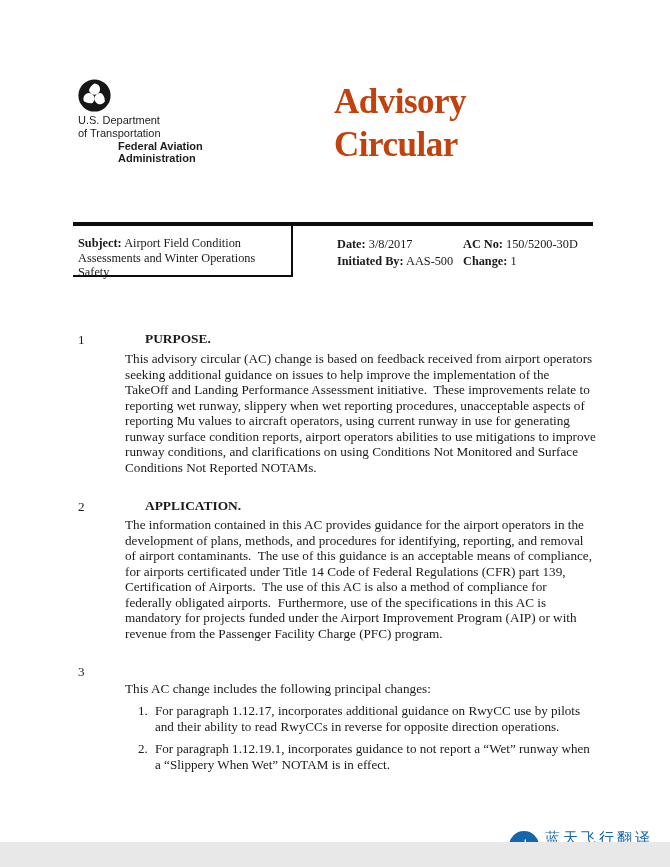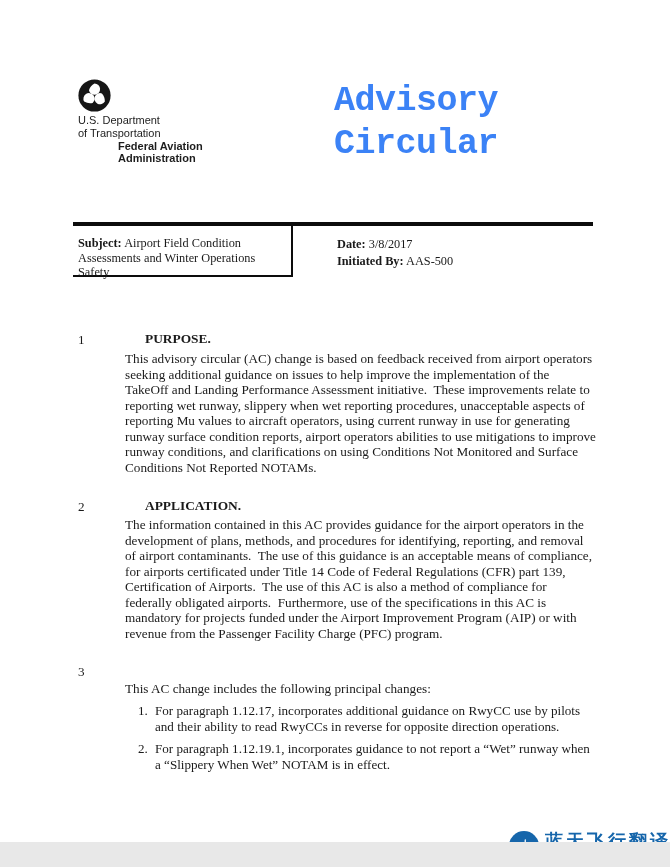--- a/index.html
+++ b/index.html
@@ -15,23 +15,23 @@
   
   .dot-logo{position:absolute;left:78px;top:79px;width:33px;height:33px;}
   .agency-block{
     position:absolute;left:78px;top:114px;width:180px;
     font-family:"Liberation Sans", sans-serif;
     font-size:11px;line-height:12.8px;color:#1d1d1d;
   }
   .agency-block .bold{font-weight:bold;padding-left:40px;}
   .ac-title{
     position:absolute;left:334px;top:80px;width:300px;
-    font-family:Liberation Mono, monospace;
+    font-family:Liberation Serif, serif;
     font-weight:bold;font-size:35px;line-height:43px;
-    letter-spacing:-0.5px;color:#3b82f6;
+    letter-spacing:-0.5px;color:#c2410c;
   }
   
   .rule-top{position:absolute;left:73px;top:222px;width:520px;height:4px;background:#0c0c0c;}
   .subject-underline{position:absolute;left:73px;top:275px;width:219px;height:2px;background:#0c0c0c;}
   .subject-vline{position:absolute;left:291px;top:226px;width:2px;height:51px;background:#0c0c0c;}
   .info{font-size:12.3px;line-height:14.6px;}
   .info b{font-weight:bold;}
   .cell-subject{position:absolute;left:78px;top:236px;width:210px;}
   .cell-date{position:absolute;left:337px;top:236px;width:118px;line-height:16.8px;}
   .cell-acno{position:absolute;left:463px;top:236px;width:132px;line-height:16.8px;}
@@ -48,21 +48,21 @@
     display:flex;font-size:13.1px;line-height:15.5px;
   }
   .list-item .marker{flex:0 0 17px;}
   .list-item .li-text{flex:1;white-space:pre-wrap;}
   
   .wm{position:absolute;left:509px;top:829px;width:158px;height:34px;}
   .wm-badge{position:absolute;left:0;top:2px;width:30px;height:30px;}
   .wm-cjk{
     position:absolute;left:36px;top:0px;width:124px;
     font-family:"DejaVu Sans", sans-serif;
-    font-weight:bold;font-size:18px;letter-spacing:3px;
+    font-weight:normal;font-size:15px;letter-spacing:3px;
     white-space:nowrap;
   }
   .wm-url{
     position:absolute;left:36px;top:19px;width:124px;
     font-family:"Liberation Sans", sans-serif;
     font-weight:bold;font-size:11.5px;letter-spacing:1.6px;
     white-space:nowrap;
   }
 </style>
 </head>
@@ -95,20 +95,24 @@
   <div class="subject-vline"></div>
   <div class="subject-underline"></div>
 
   <div class="info cell-subject"><b>Subject:</b> <span>Airport Field Condition Assessments and Winter Operations Safety</span></div>
 
   <div class="info cell-date">
     <div><b>Date:</b> <span>3/8/2017</span></div>
     <div><b>Initiated By:</b> <span>AAS-500</span></div>
   </div>
 
+  <div class="info cell-acno">
+    <div><b>AC No:</b> <span>150/5200-30D</span></div>
+    <div><b>Change:</b> <span>1</span></div>
+  </div>
 
   <div class="sec-num" style="top:332px">1</div>
   <div class="sec-head" style="top:331px">PURPOSE.</div>
   <div class="sec-body" style="top:351px">This advisory circular (AC) change is based on feedback received from airport operators seeking additional guidance on issues to help improve the implementation of the TakeOff and Landing Performance Assessment initiative.  These improvements relate to reporting wet runway, slippery when wet reporting procedures, unacceptable aspects of reporting Mu values to aircraft operators, using current runway in use for generating runway surface condition reports, airport operators abilities to use mitigations to improve runway conditions, and clarifications on using Conditions Not Monitored and Surface Conditions Not Reported NOTAMs.</div>
 
   <div class="sec-num" style="top:499px">2</div>
   <div class="sec-head" style="top:498px">APPLICATION.</div>
   <div class="sec-body" style="top:517px">The information contained in this AC provides guidance for the airport operators in the development of plans, methods, and procedures for identifying, reporting, and removal of airport contaminants.  The use of this guidance is an acceptable means of compliance, for airports certificated under Title 14 Code of Federal Regulations (CFR) part 139, Certification of Airports.  The use of this AC is also a method of compliance for federally obligated airports.  Furthermore, use of the specifications in this AC is mandatory for projects funded under the Airport Improvement Program (AIP) or with revenue from the Passenger Facility Charge (PFC) program.</div>
 
   <div class="sec-num" style="top:664px">3</div>

